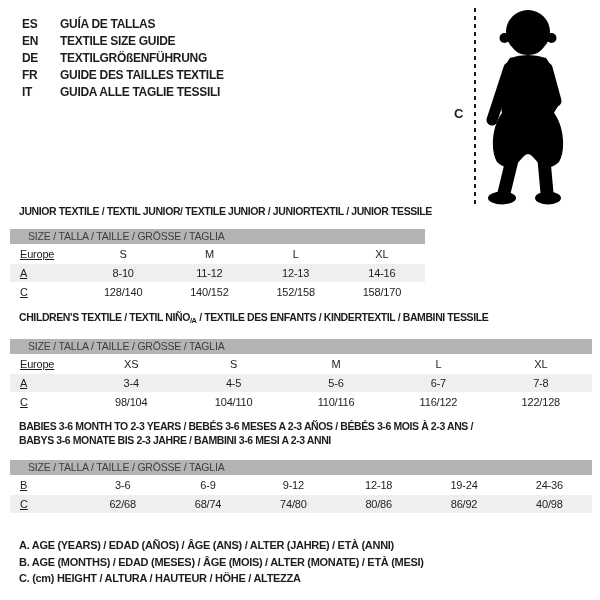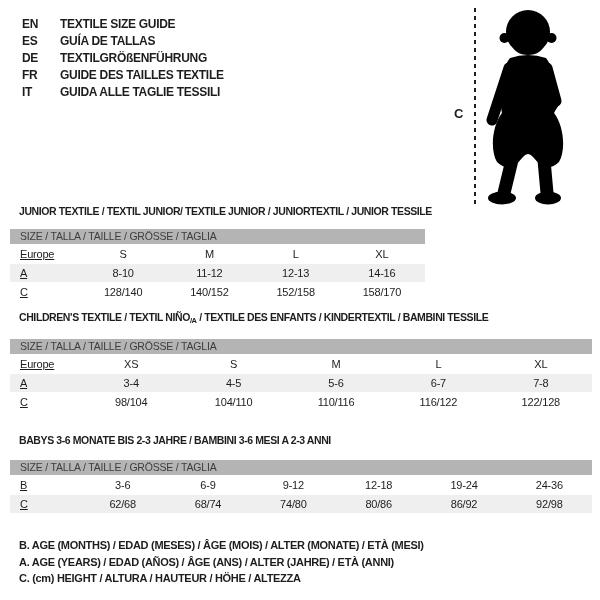--- a/index.html
+++ b/index.html
@@ -33,47 +33,47 @@
 
   
   .tbl-sec{position:absolute;left:10px;}
   .sec-junior{top:204px;width:415px;}
   .sec-children{top:310px;width:582px;}
   .sec-babies{top:419px;width:582px;}
   .sec-heading{font-size:10.5px;font-weight:700;margin:0 0 0 9px;
     letter-spacing:-0.4px;line-height:14px;white-space:nowrap;overflow:visible;}
   .sub{font-size:7.5px;vertical-align:-2px;}
   .size-bar{height:15px;line-height:15px;background:var(--bar);color:var(--bartext);
-    font-size:10.5px;padding-left:10px;letter-spacing:-0.2px;margin-top:11px;
+    font-size:10.5px;padding-left:18px;letter-spacing:-0.2px;margin-top:11px;
     white-space:nowrap;overflow:hidden;}
   .sec-babies .size-bar{margin-top:13px;}
   .grid-row{display:grid;height:18px;align-items:center;font-size:11px;
     margin-top:1px;letter-spacing:-0.2px;}
   .shaded{background:var(--shade);}
   .label-cell{padding-left:10px;text-decoration:underline;}
   .data-cell{text-align:center;}
 
   
   .footnotes{position:absolute;left:19px;top:537px;}
   .footnote-line{font-weight:700;font-size:11px;line-height:16.5px;
     letter-spacing:-0.3px;white-space:nowrap;}
 </style>
 </head>
 <body>
 
 <div class="page">
 
   <div class="lang-list" id="langs">
       <div class="lang-row">
+        <span class="lang-code">ES</span>
+        <span class="lang-title">GUÍA DE TALLAS</span>
+      </div>
+      <div class="lang-row">
         <span class="lang-code">EN</span>
         <span class="lang-title">TEXTILE SIZE GUIDE</span>
-      </div>
-      <div class="lang-row">
-        <span class="lang-code">ES</span>
-        <span class="lang-title">GUÍA DE TALLAS</span>
       </div>
       <div class="lang-row">
         <span class="lang-code">DE</span>
         <span class="lang-title">TEXTILGRÖßENFÜHRUNG</span>
       </div>
       <div class="lang-row">
         <span class="lang-code">FR</span>
         <span class="lang-title">GUIDE DES TAILLES TEXTILE</span>
       </div>
       <div class="lang-row">
@@ -151,41 +151,41 @@
       <div class="grid-row" style="grid-template-columns: var(--labelcol) repeat(5, 1fr);">
         <div class="cell label-cell">C</div>
         <div class="cell data-cell">98/104</div>
         <div class="cell data-cell">104/110</div>
         <div class="cell data-cell">110/116</div>
         <div class="cell data-cell">116/122</div>
         <div class="cell data-cell">122/128</div>
       </div>
     </section>
   <section class="tbl-sec sec-babies">
-      <h2 class="sec-heading"><br><span>BABYS 3-6 MONATE BIS 2-3 JAHRE / BAMBINI 3-6 MESI A 2-3 ANNI</span></h2>
+      <h2 class="sec-heading"><span>BABIES 3-6 MONTH TO 2-3 YEARS / BEBÉS 3-6 MESES A 2-3 AÑOS / BÉBÉS 3-6 MOIS À 2-3 ANS /</span><br><span>BABYS 3-6 MONATE BIS 2-3 JAHRE / BAMBINI 3-6 MESI A 2-3 ANNI</span></h2>
       <div class="size-bar">SIZE / TALLA / TAILLE / GRÖSSE / TAGLIA</div>
       <div class="grid-row" style="grid-template-columns: var(--labelcol) repeat(6, 1fr);">
         <div class="cell label-cell">B</div>
         <div class="cell data-cell">3-6</div>
         <div class="cell data-cell">6-9</div>
         <div class="cell data-cell">9-12</div>
         <div class="cell data-cell">12-18</div>
         <div class="cell data-cell">19-24</div>
         <div class="cell data-cell">24-36</div>
       </div>
       <div class="grid-row shaded" style="grid-template-columns: var(--labelcol) repeat(6, 1fr);">
         <div class="cell label-cell">C</div>
         <div class="cell data-cell">62/68</div>
         <div class="cell data-cell">68/74</div>
         <div class="cell data-cell">74/80</div>
         <div class="cell data-cell">80/86</div>
         <div class="cell data-cell">86/92</div>
-        <div class="cell data-cell">92/98</div>
+        <div class="cell data-cell">40/98</div>
       </div>
     </section>
 
   <div class="footnotes" id="footnotes">
+      <div class="footnote-line">A. AGE (YEARS) / EDAD (AÑOS) / ÂGE (ANS) / ALTER (JAHRE) / ETÀ (ANNI)</div>
       <div class="footnote-line">B. AGE (MONTHS) / EDAD (MESES) / ÂGE (MOIS) / ALTER (MONATE) / ETÀ (MESI)</div>
-      <div class="footnote-line">A. AGE (YEARS) / EDAD (AÑOS) / ÂGE (ANS) / ALTER (JAHRE) / ETÀ (ANNI)</div>
       <div class="footnote-line">C. (cm) HEIGHT / ALTURA / HAUTEUR / HÖHE / ALTEZZA</div>
     </div>
 
 </div>
 
 </body></html>

